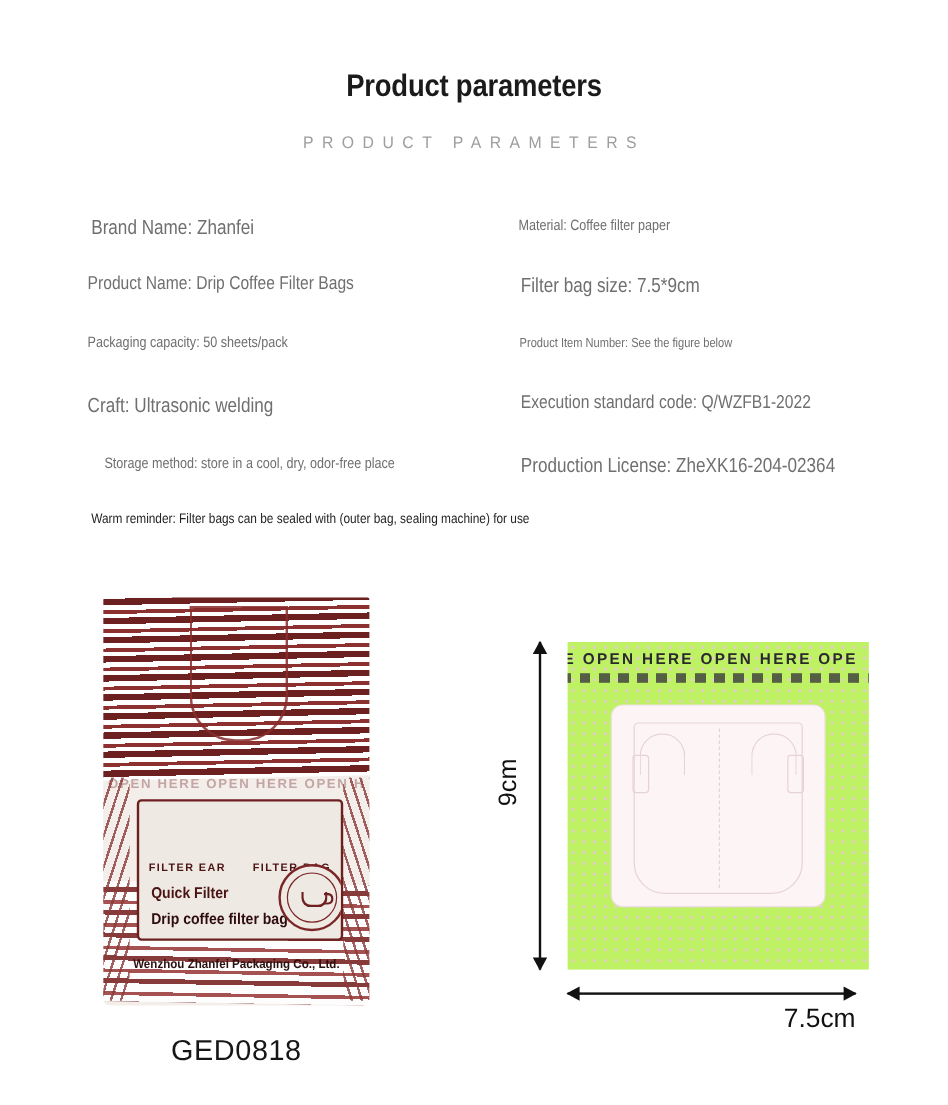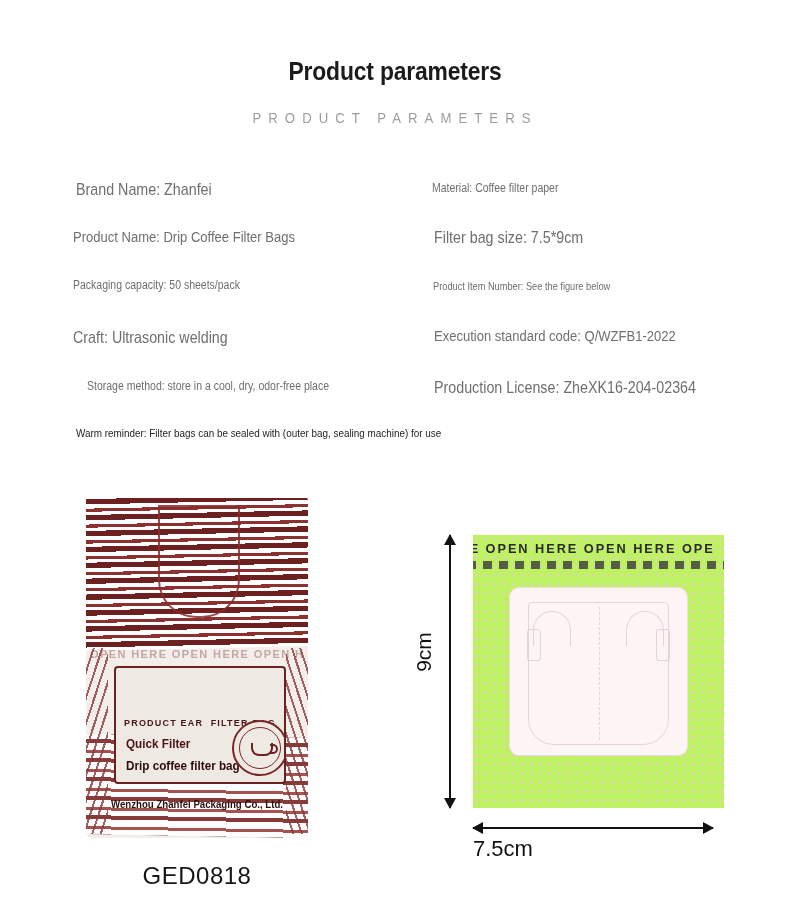--- a/index.html
+++ b/index.html
@@ -274,21 +274,21 @@
     background:#111;
   }
   .dim-h:before,.dim-h:after{
     content:"";position:absolute;top:-5px;width:0;height:0;
     border-top:6px solid transparent;border-bottom:6px solid transparent;
   }
   .dim-h:before{left:-1px;border-right:11px solid #111;}
   .dim-h:after{right:-1px;border-left:11px solid #111;}
   .dim-h-label{
     position:absolute;left:473px;width:240px;top:836px;
-    text-align:left;font-size:22px;color:#111;
+    text-align:right;font-size:22px;color:#111;
   }
 </style>
 </head>
 <body>
 
 <div class="page">
 
   <div class="title">Product parameters</div>
   <div class="subtitle">PRODUCT PARAMETERS</div>
 
@@ -312,21 +312,21 @@
     <div class="bag">
       <div class="bag-stripes"></div>
       <div class="bag-shield"></div>
       <div class="bag-openline">OPEN HERE OPEN HERE OPEN HERE OPEN HERE</div>
       <div class="bag-stripes lower"></div>
       <div class="bag-side"></div>
       <div class="bag-side r"></div>
 
       <div class="bag-label">
         <div class="bag-sub">
-          <span>PRODUCT EAR</span>
+          <span>FILTER EAR</span>
           <span>FILTER BAG</span>
         </div>
         <div class="bag-quick">Quick Filter</div>
         <div class="bag-drip">Drip coffee filter bag</div>
         <div class="bag-stamp">
           <div class="cup"></div>
         </div>
       </div>
 
       <div class="bag-company">Wenzhou Zhanfei Packaging Co., Ltd.</div>

